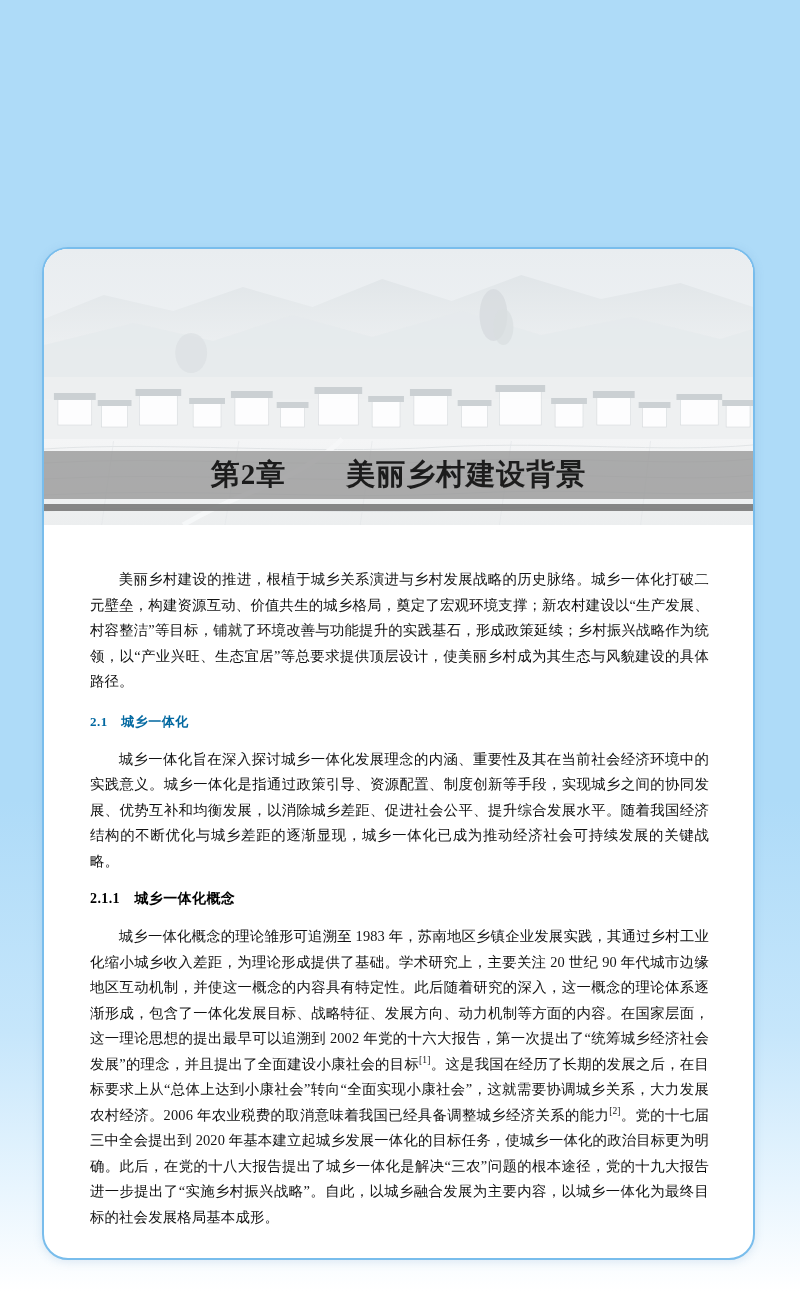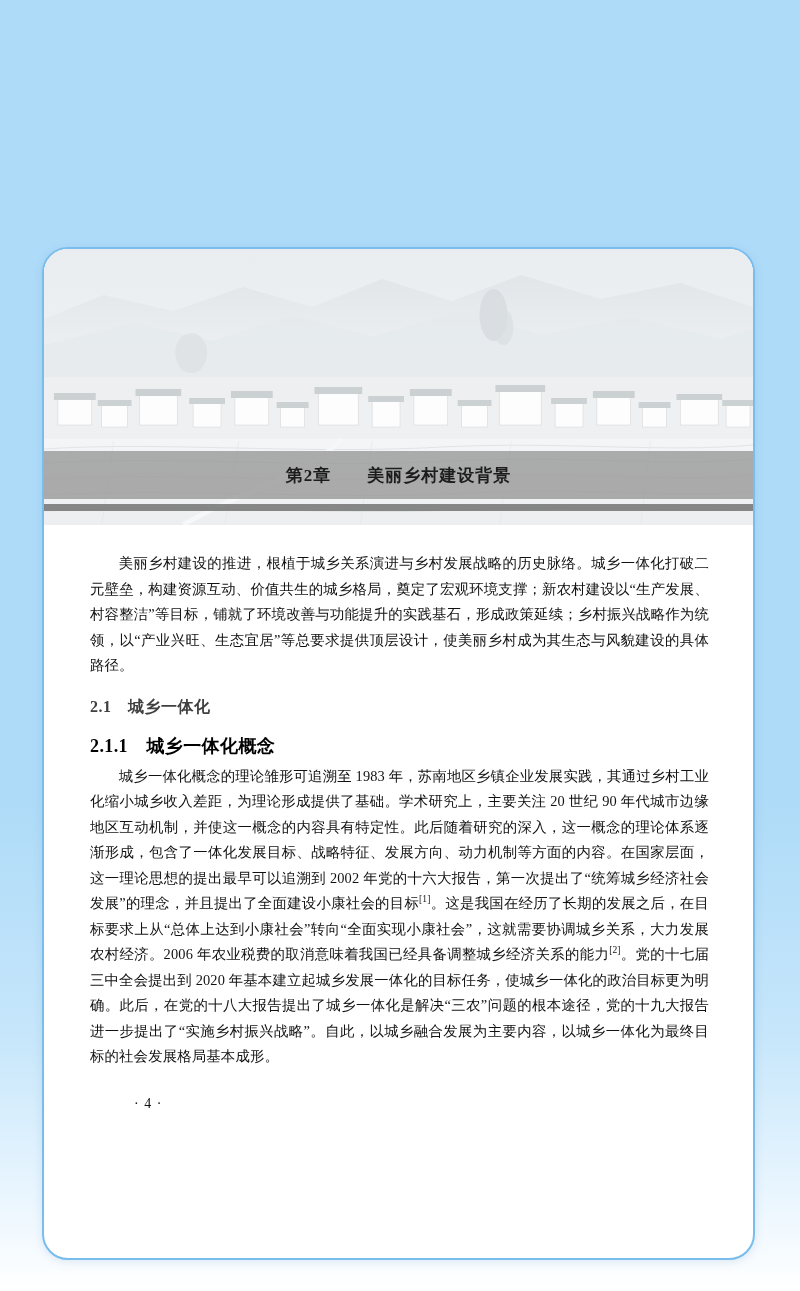--- a/index.html
+++ b/index.html
@@ -97,60 +97,60 @@
     bottom: 26px;
     height: 48px;
     background: rgba(150,150,150,0.78);
     display: flex;
     align-items: center;
     justify-content: center;
   }
   .banner-title {
     font-family: "Liberation Serif", "DejaVu Serif", serif;
     font-weight: bold;
-    font-size: 17px;
+    font-size: 29px;
     letter-spacing: 1px;
     color: #1c1c1c;
     white-space: pre;
   }
   .banner-rule {
     position: absolute;
     left: 0;
     right: 0;
     bottom: 14px;
     height: 7px;
     background: rgba(122,122,122,0.9);
   }
 
   
   .content {
     padding: 26px 44px 0 46px;
     color: #101010;
   }
   p.para {
-    margin: 0 0 4px 0;
+    margin: 16px 0 4px 0;
     font-size: 14.4px;
     line-height: 25.5px;
     text-align: justify;
     text-justify: inter-ideograph;
     text-indent: 2em;
     letter-spacing: 0.15px;
     color: #111111;
   }
   h2.sec {
     margin: 18px 0 10px 0;
-    font-size: 16px;
+    font-size: 13px;
     font-weight: bold;
     letter-spacing: 0.5px;
-    color: #404040;
+    color: #0369a1;
     white-space: pre;
   }
   h3.subsec {
     margin: 16px 0 6px 0;
-    font-size: 18px;
+    font-size: 14px;
     font-weight: bold;
     letter-spacing: 0.4px;
     color: #000000;
     white-space: pre;
   }
   sup.cite {
     font-size: 9.5px;
     vertical-align: super;
     line-height: 0;
   }
@@ -266,20 +266,21 @@
       </div>
       <div class="banner-rule"></div>
     </div>
 
     <div class="content">
 
       <p class="para">美丽乡村建设的推进，根植于城乡关系演进与乡村发展战略的历史脉络。城乡一体化打破二元壁垒，构建资源互动、价值共生的城乡格局，奠定了宏观环境支撑；新农村建设以“生产发展、村容整洁”等目标，铺就了环境改善与功能提升的实践基石，形成政策延续；乡村振兴战略作为统领，以“产业兴旺、生态宜居”等总要求提供顶层设计，使美丽乡村成为其生态与风貌建设的具体路径。</p>
 
       <h2 class="sec">2.1　城乡一体化</h2>
 
+      <p class="para">城乡一体化旨在深入探讨城乡一体化发展理念的内涵、重要性及其在当前社会经济环境中的实践意义。城乡一体化是指通过政策引导、资源配置、制度创新等手段，实现城乡之间的协同发展、优势互补和均衡发展，以消除城乡差距、促进社会公平、提升综合发展水平。随着我国经济结构的不断优化与城乡差距的逐渐显现，城乡一体化已成为推动经济社会可持续发展的关键战略。</p>
 
       <h3 class="subsec">2.1.1　城乡一体化概念</h3>
 
       <p class="para"><span>城乡一体化概念的理论雏形可追溯至 1983 年，苏南地区乡镇企业发展实践，其通过乡村工业化缩小城乡收入差距，为理论形成提供了基础。学术研究上，主要关注 20 世纪 90 年代城市边缘地区互动机制，并使这一概念的内容具有特定性。此后随着研究的深入，这一概念的理论体系逐渐形成，包含了一体化发展目标、战略特征、发展方向、动力机制等方面的内容。在国家层面，这一理论思想的提出最早可以追溯到 2002 年党的十六大报告，第一次提出了“统筹城乡经济社会发展”的理念，并且提出了全面建设小康社会的目标</span><sup class="cite">[1]</sup><span>。这是我国在经历了长期的发展之后，在目标要求上从“总体上达到小康社会”转向“全面实现小康社会”，这就需要协调城乡关系，大力发展农村经济。2006 年农业税费的取消意味着我国已经具备调整城乡经济关系的能力</span><sup class="cite">[2]</sup><span>。党的十七届三中全会提出到 2020 年基本建立起城乡发展一体化的目标任务，使城乡一体化的政治目标更为明确。此后，在党的十八大报告提出了城乡一体化是解决“三农”问题的根本途径，党的十九大报告进一步提出了“实施乡村振兴战略”。自此，以城乡融合发展为主要内容，以城乡一体化为最终目标的社会发展格局基本成形。</span></p>
 
       <div class="page-number">· 4 ·</div>
     </div>
 
   </div>
 </div>

